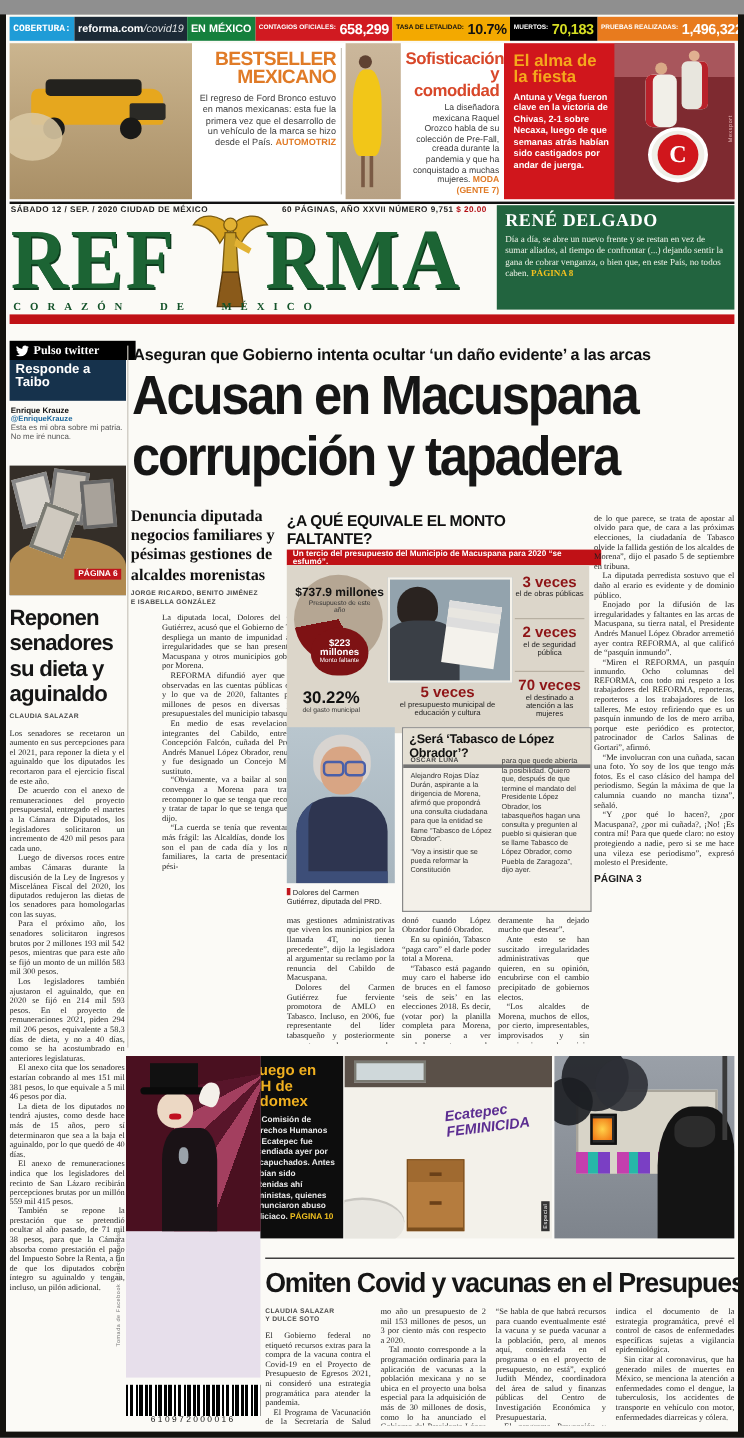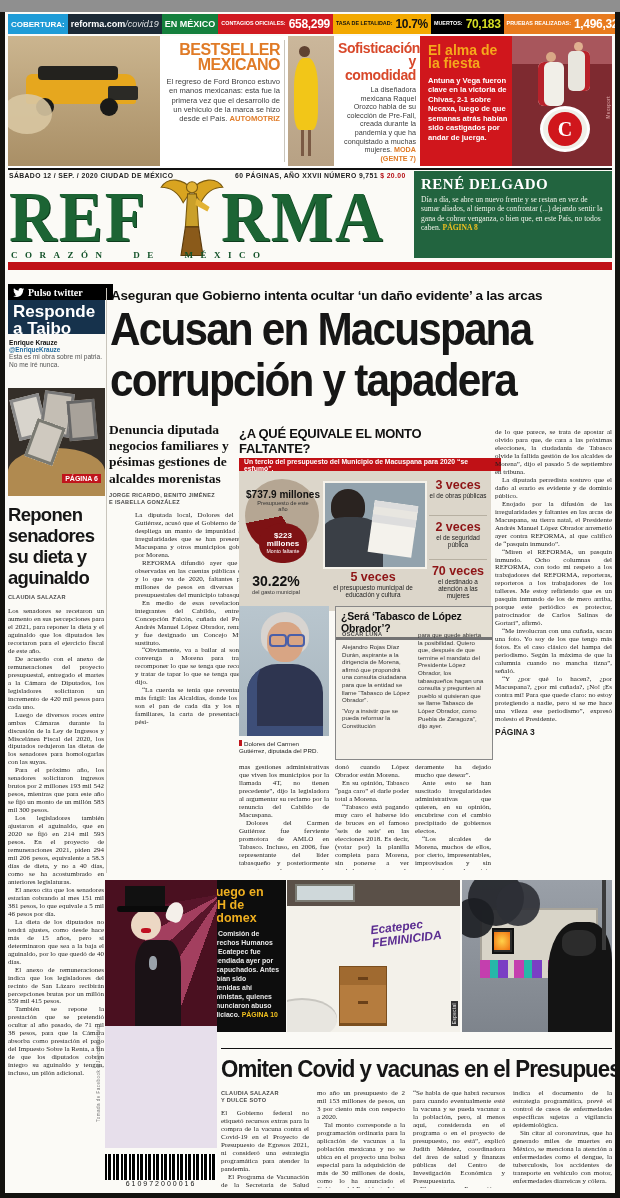--- a/index.html
+++ b/index.html
@@ -45,21 +45,21 @@
   .slogan{font-family:"Liberation Serif",serif;font-size:9px;color:#14532a;letter-spacing:7.5px;word-spacing:14px;font-weight:bold;}
   .redbar{background:#c01116;}
   .renebox{background:#22643f;color:#eef2e7;padding:5px 7px;}
   .rene-name{font-family:"Liberation Serif",serif;font-weight:bold;font-size:15px;color:#fff;letter-spacing:.5px;}
   .rene-quote{font-family:"Liberation Serif",serif;font-size:7.6px;line-height:1.25;margin-top:2px;}
   .pageref{color:#f0c020;font-weight:bold;}
 
   
   .pulso-brand{background:#000;color:#fff;display:flex;align-items:center;gap:4px;padding:0 4px;
                font-family:"Liberation Serif",serif;font-weight:bold;font-size:10px;}
-  .pulso-head{background:#16324c;color:#fff;font-weight:bold;font-size:17px;line-height:1;padding:3px 5px;}
+  .pulso-head{background:#16324c;color:#fff;font-weight:bold;font-size:11px;line-height:1;padding:3px 5px;}
   .tweet-user{font-weight:bold;font-size:6.6px;color:#111;}
   .tweet-handle{font-weight:bold;font-size:6.4px;color:#1f6a9e;}
   .tweet-text{font-size:6.6px;color:#555;line-height:1.2;}
   .badge{background:#c0151c;color:#fff;font-weight:bold;font-size:7px;padding:1px 3px;}
 
   
   .kicker{font-weight:bold;font-size:13.5px;color:#111;letter-spacing:-.2px;}
   .mainhead{font-weight:bold;color:#161616;font-size:46px;line-height:51px;letter-spacing:-2px;
             transform:scaleX(.92);transform-origin:0 0;white-space:nowrap;}
   .deck{font-family:"Liberation Serif",serif;font-weight:bold;font-size:13.5px;line-height:1.2;color:#111;}
@@ -117,21 +117,21 @@
   .graffiti{color:#5b2d91;font-weight:bold;font-style:italic;font-size:12px;line-height:1.05;transform:rotate(-7deg);}
 </style>
 </head>
 <body>
 
 <div class="page">
   <div class="grayband"></div>
   <div class="paper">
 
     <div class="abs banner" style="left:3px;top:2px;width:604px;">
-      <div class="seg b-cob" style="width:76px;">COBERTURA:</div>
+      <div class="seg b-cob" style="width:76px;font-family:Liberation Mono, monospace;">COBERTURA:</div>
       <div class="seg b-site" style="width:98px;">
           <b>reforma.com</b>
           <i>/covid19</i>
         </div>
       <div class="seg b-mex" style="width:52px;">EN MÉXICO</div>
       <div class="seg b-red" style="width:116px;">
         <span class="lbl">CONTAGIOS OFICIALES:</span>
         <span class="num">658,299</span>
       </div>
       <div class="seg b-yel" style="width:95px;">
@@ -342,21 +342,21 @@
       <div class="abs bt2 clip" style="left:82px;top:24px;width:68px;height:124px;">
         <p>para que quede abierta la posibilidad. Quiero que, después de que termine el mandato del Presidente López Obrador, los tabasqueños hagan una consulta y pregunten al pueblo si quisieran que se llame Tabasco de López Obrador, como Puebla de Zaragoza”, dijo ayer.</p>
       </div>
     </div>
 
     <div class="abs bt clip" style="left:234px;top:752px;width:90px;height:106px;">
       <p>mas gestiones administrativas que viven los municipios por la llamada 4T, no tienen precedente”, dijo la legisladora al argumentar su reclamo por la renuncia del Cabildo de Macuspana.</p>
         <p>Dolores del Carmen Gutiérrez fue ferviente promotora de AMLO en Tabasco. Incluso, en 2006, fue representante del líder tabasqueño y posteriormente promotora de sus redes ciudadanas. Llegó a ser senadora por el PRD, partido que no aban-</p>
     </div>
     <div class="abs bt clip" style="left:330px;top:752px;width:74px;height:106px;">
-      <p>donó cuando López Obrador están Morena.</p>
+      <p>donó cuando López Obrador fundó Obrador.</p>
         <p>En su opinión, Tabasco “paga caro” el darle poder total a Morena.</p>
       <p>“Tabasco está pagando muy caro el haberse ido de bruces en el famoso ‘seis de seis’ en las elecciones 2018. Es decir, (votar por) la planilla completa para Morena, sin ponerse a ver verdaderamente la preparación ni el perfil ni la propuesta de gobierno, y quedan como alcaldes y alcaldesas gente que verda-</p>
     </div>
     <div class="abs bt clip" style="left:410px;top:752px;width:76px;height:106px;">
       <p>deramente ha dejado mucho que desear”.</p>
         <p>Ante esto se han suscitado irregularidades administrativas que quieren, en su opinión, encubrirse con el cambio precipitado de gobiernos electos.</p>
       <p>“Los alcaldes de Morena, muchos de ellos, por cierto, impresentables, improvisados y sin experiencia en el servicio público. Ahí están los que juraban no mentir, no robar y no traicionar. Sin embargo, el asunto es más grave</p>
     </div>
 
     <div class="abs fuegobox" style="left:197px;top:868px;width:72px;height:140px;">

